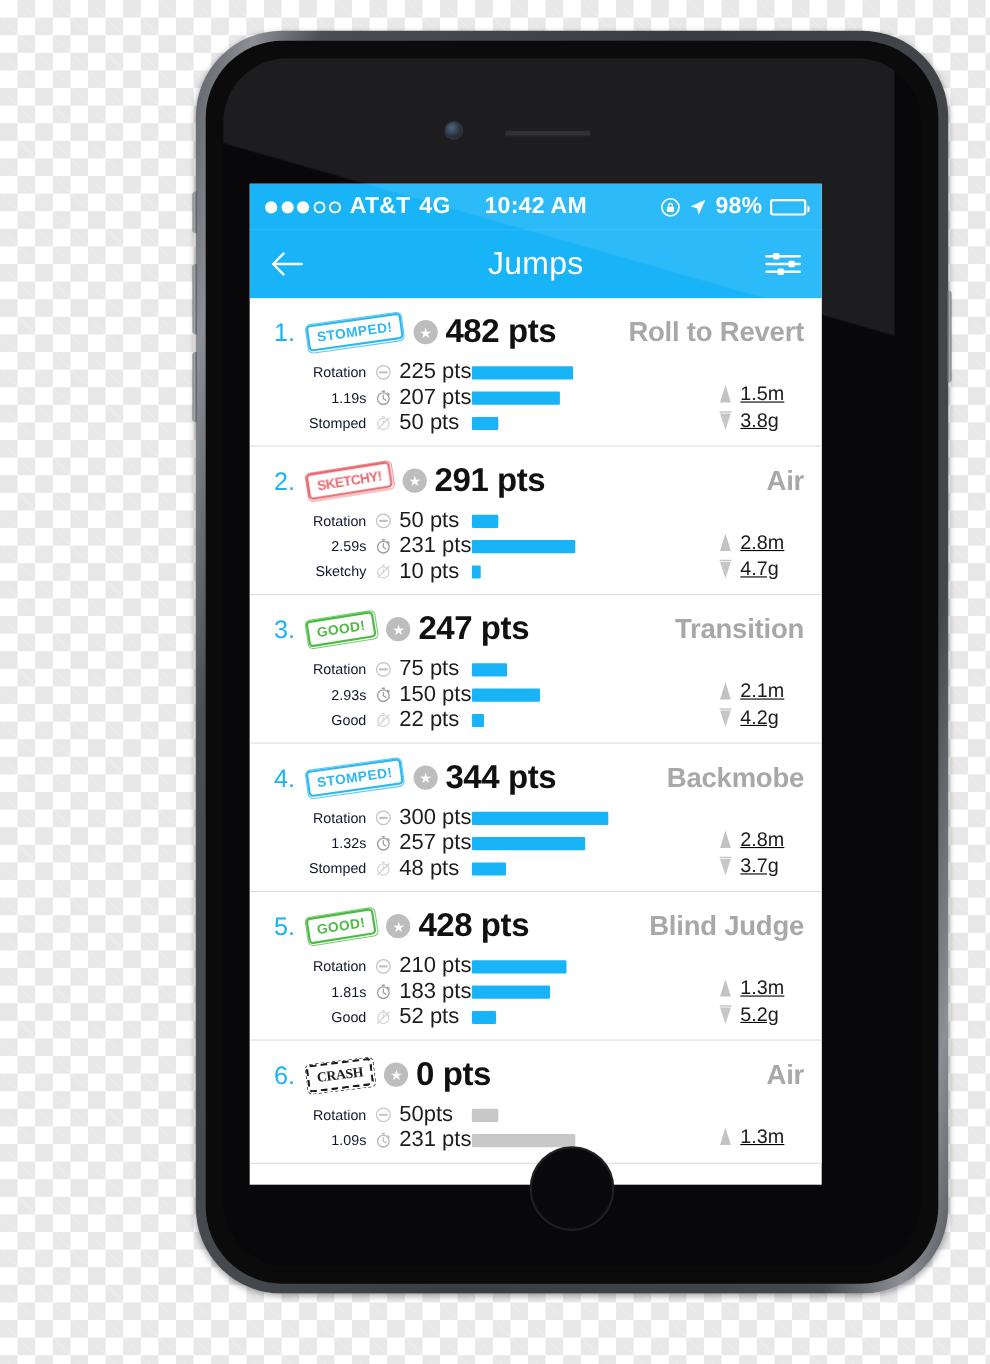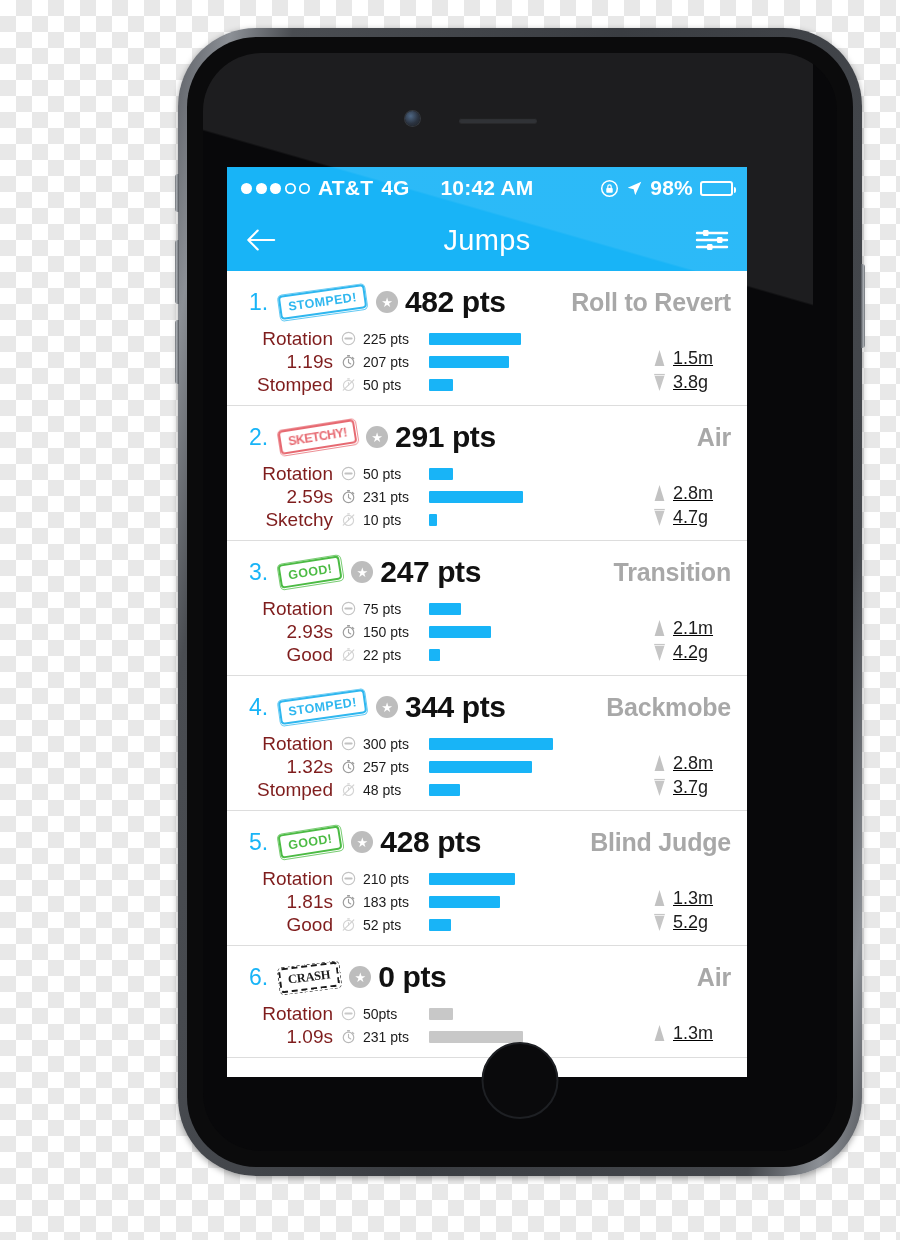--- a/index.html
+++ b/index.html
@@ -242,29 +242,29 @@
   .row-body {
     display: flex;
     align-items: flex-start;
     padding: 4px 16px 0 22px;
   }
   .stats { display: flex; flex-direction: column; gap: 2px; }
   .stat-line { display: flex; align-items: center; height: 21px; }
   .stat-label {
     width: 84px;
     text-align: right;
-    font-size: 19px;
-    color: #7f1d1d;
+    font-size: 13px;
+    color: #0f172a;
     padding-right: 7px;
     white-space: nowrap;
   }
   .stat-icon { width: 17px; flex: 0 0 17px; display: flex; align-items: center; justify-content: center; }
   .stat-pts {
     width: 66px;
-    font-size: 14px;
+    font-size: 20px;
     color: #1c1c1c;
     padding-left: 6px;
     white-space: nowrap;
   }
   .bar { height: 12px; background: #18b4f7; border-radius: 1px; }
   .bar.muted { background: #c8c8c8; }
 
   .aux {
     margin-left: auto;
     display: flex;

